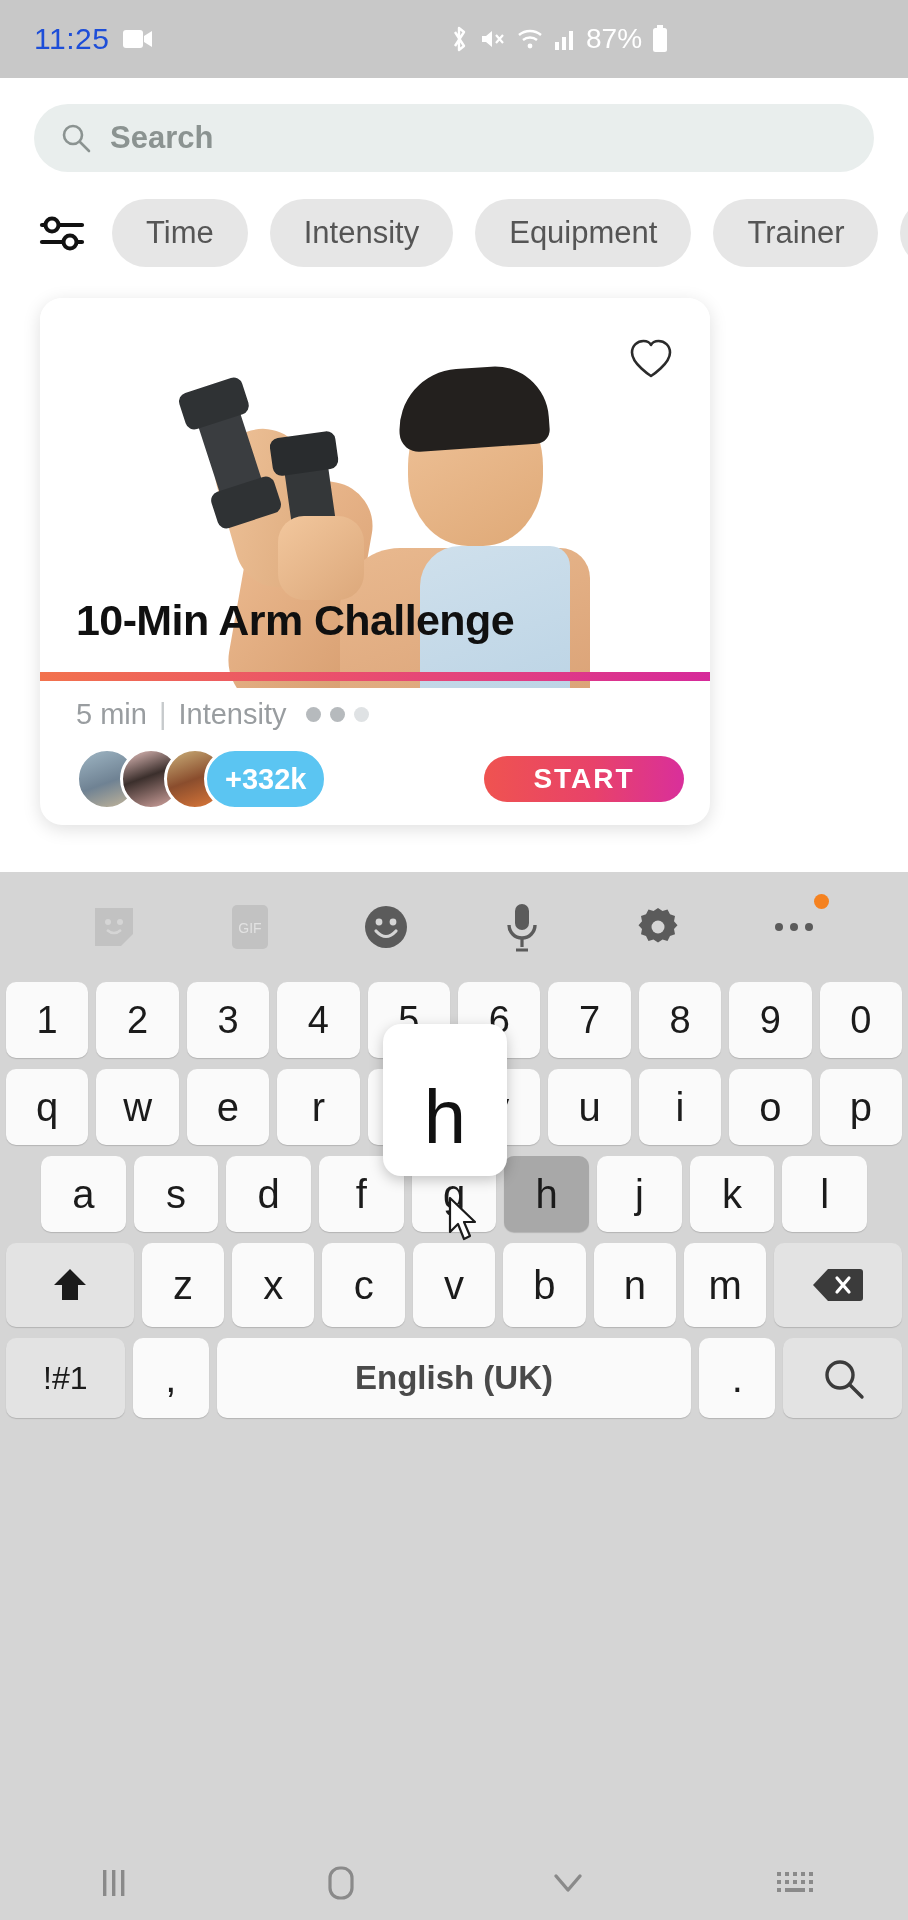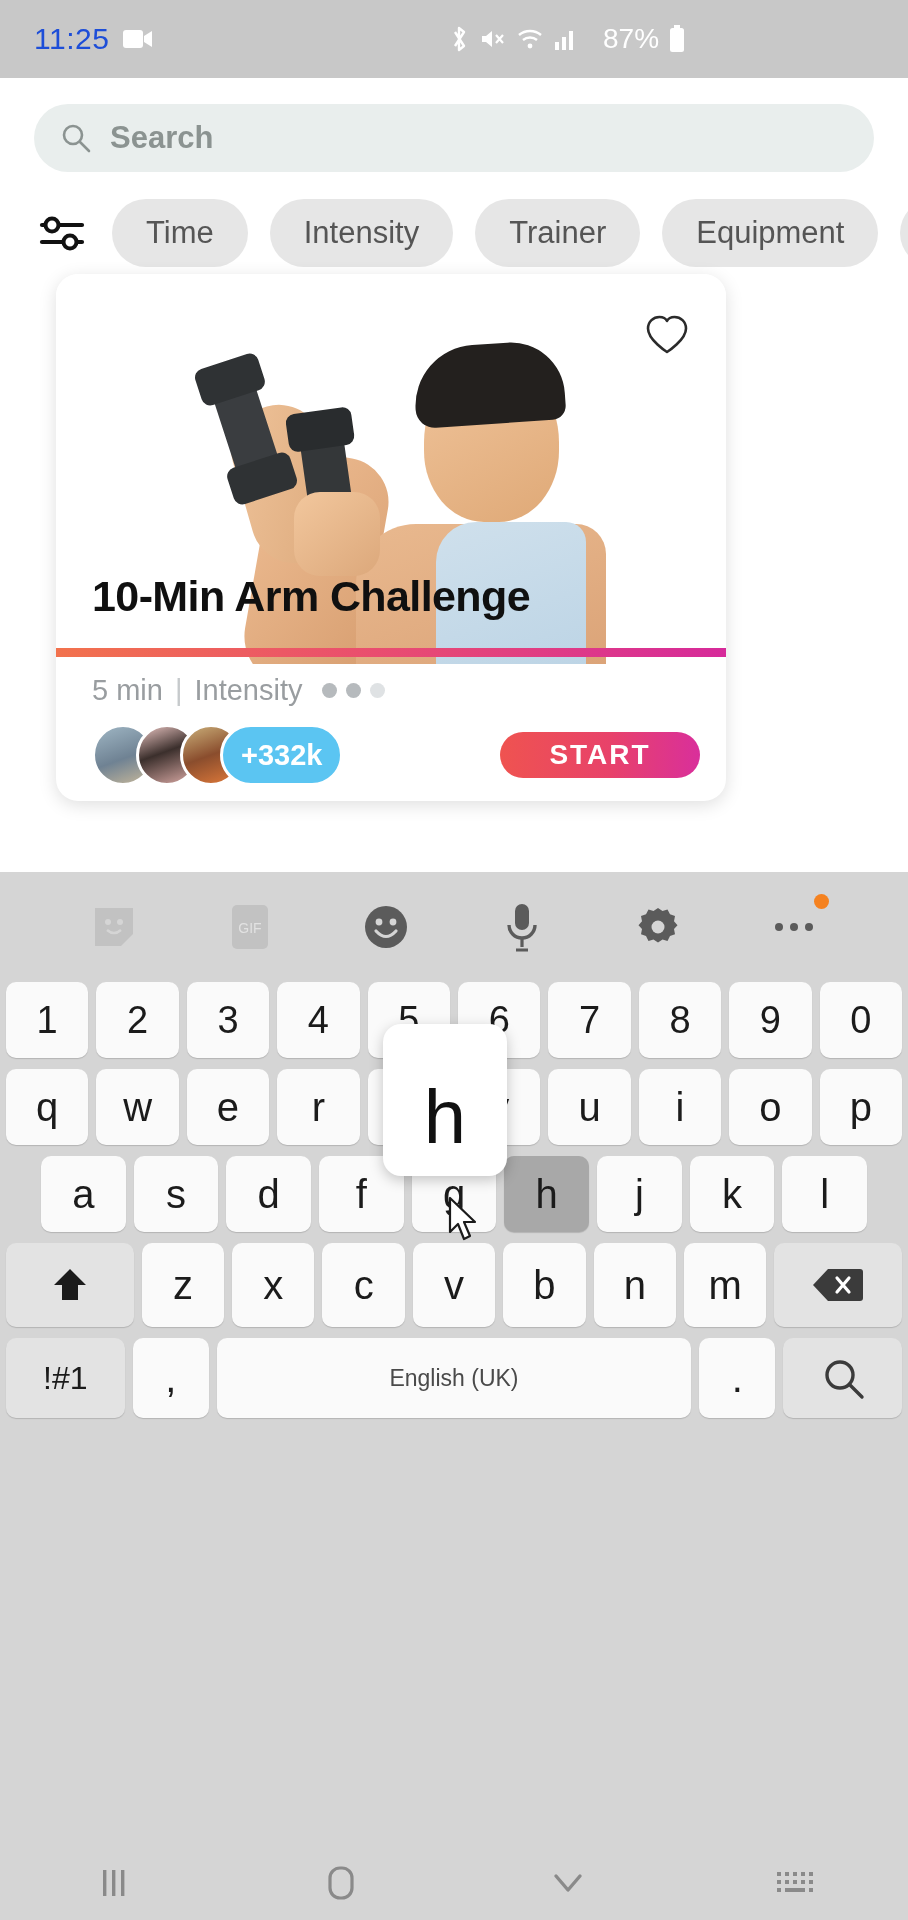--- a/index.html
+++ b/index.html
@@ -15,21 +15,21 @@
     height:78px; background:#c8c8c8;
     display:flex; align-items:center;
     padding:0 34px; position:relative;
   }
   .sb-left{ display:flex; align-items:center; gap:14px; }
   .sb-time{ color:#1d4ed8; font-size:30px; letter-spacing:.5px; }
   .sb-right{
     position:absolute; left:50%; transform:translateX(-6px);
     display:flex; align-items:center; gap:10px;
   }
-  .sb-right .pct{ color:#ffffff; font-size:28px; margin-left:17px; }
+  .sb-right .pct{ color:#ffffff; font-size:28px; margin-left:0; }
   .ic{ display:inline-flex; align-items:center; justify-content:center; }
 
   
   .app{
     position:absolute; top:78px; left:0; right:0; height:794px;
     background:#ffffff;
   }
 
   
   .search-wrap{ padding:26px 34px 0; }
@@ -46,25 +46,24 @@
   }
   .filter-icon{ flex:0 0 auto; width:52px; height:44px; }
   .chip{
     flex:0 0 auto; height:68px; background:#e6e6e6;
     border-radius:34px; display:flex; align-items:center;
     padding:0 34px; color:#555555; font-size:31px; white-space:nowrap;
   }
 
   
   .card{
-    position:absolute; top:196px; left:40px; width:670px; height:527px;
+    position:absolute; top:220px; left:40px; width:670px; height:527px;
     background:#ffffff; border-radius:22px;
     box-shadow:0 4px 18px rgba(0,0,0,.13);
     overflow:hidden;
-    margin-left:16px;
   }
   .card-photo{
     position:absolute; top:0; left:0; right:0; height:390px;
     background:#ffffff; overflow:hidden;
   }
   
   .ath{ position:absolute; }
   .torso{
     left:300px; top:250px; width:250px; height:180px;
     background:linear-gradient(160deg,#e9b98f 0%, #d9a074 100%);
@@ -194,21 +193,21 @@
     background:#fafafa; border-radius:10px;
     height:76px; display:flex; align-items:center; justify-content:center;
     color:#1b1b1b; font-size:40px; flex:1 1 0;
     box-shadow:0 1px 1px rgba(0,0,0,.16);
     font-family:"Liberation Sans", sans-serif;
   }
   .row-num .key{ height:76px; font-size:38px; }
   .row-mid{ padding:0 35px; }
   .key.pressed{ background:#a8a8a8; }
   .key.func{ background:#e3e3e3; flex:1.55 1 0; }
-  .key.space{ flex:6.2 1 0; font-size:23px; color:#4a4a4a; }
+  .key.space{ flex:6.2 1 0; font-size:33px; color:#4a4a4a;font-weight:bold; }
   .key.sym{ flex:1.55 1 0; background:#e3e3e3; font-size:32px; }
   .key.comma,.key.period{ flex:1 1 0; background:#fafafa; }
   .row-bottom .key{ height:84px; }
   .row-sym .key{ height:80px; }
 
   .key-popup{
     position:absolute; width:124px; height:152px;
     background:#ffffff; border-radius:18px;
     display:flex; align-items:flex-end; justify-content:center;
     padding-bottom:16px; font-size:76px; color:#111111;
@@ -290,22 +289,22 @@
     <span class="filter-icon">
       <svg width="52" height="44" viewBox="0 0 52 44">
         <path d="M4 14 H44" stroke="#111" stroke-width="4.2" stroke-linecap="round"></path>
         <circle cx="14" cy="14" r="6.5" stroke="#111" stroke-width="4" fill="#fff"></circle>
         <path d="M4 31 H44" stroke="#111" stroke-width="4.2" stroke-linecap="round"></path>
         <circle cx="32" cy="31" r="6.5" stroke="#111" stroke-width="4" fill="#fff"></circle>
       </svg>
     </span>
     <div class="chip">Time</div>
     <div class="chip">Intensity</div>
+    <div class="chip">Equipment</div>
     <div class="chip">Trainer</div>
-    <div class="chip">Equipment</div>
     <div class="chip">Co</div>
   </div>
 
   <div class="card">
     <div class="card-photo">
       <div class="ath arm"></div>
       <div class="ath torso"></div>
       <div class="ath tank"></div>
       <div class="ath head"></div>
       <div class="ath hair"></div>

